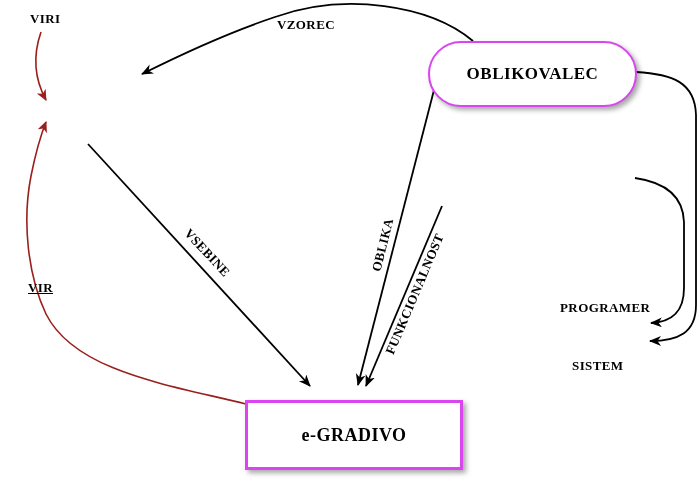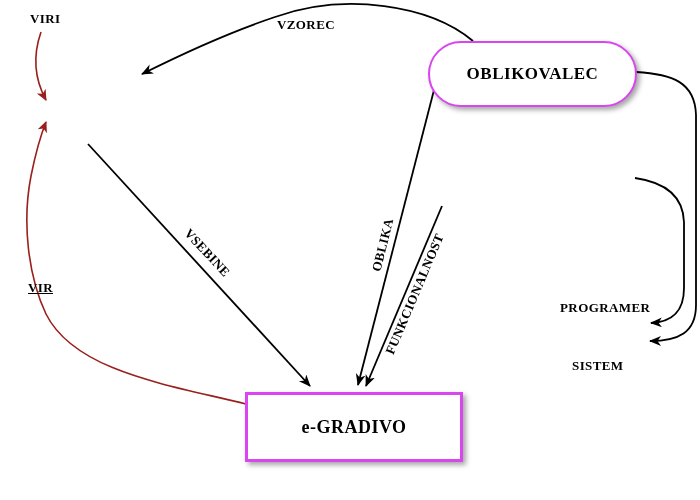--- a/index.html
+++ b/index.html
@@ -18,21 +18,21 @@
   .stadium{border-radius:34px;}
   .rect{border-radius:0;border-width:3px;font-size:18px;}
   .edge-label{
     position:absolute;font-weight:bold;font-size:13px;color:#000;
     letter-spacing:0.4px;white-space:nowrap;
   }
   .rot{transform-origin:center center;}
   #node-avtor{left:53px;top:79px;width:213px;height:67px;}
   #node-oblikovalec{left:428px;top:41px;width:205px;height:62px;}
   #node-programer{left:430px;top:145px;width:203px;height:64px;}
-  #node-egradivo{left:245px;top:392px;width:212px;height:64px;text-align:center;}
+  #node-egradivo{left:245px;top:400px;width:212px;height:64px;text-align:center;}
   #lbl-viri{left:30px;top:11px;}
   #lbl-vzorec{left:277px;top:17px;}
   #lbl-vir{left:28px;top:280px;text-decoration:underline;}
   #lbl-vsebine{left:207px;top:253px;transform:translate(-50%,-50%) rotate(47deg);}
   #lbl-oblika{left:383px;top:245px;transform:translate(-50%,-50%) rotate(-76deg);}
   #lbl-funkcionalnost{left:415px;top:294px;transform:translate(-50%,-50%) rotate(-67deg);}
   #lbl-sintaksa{left:560px;top:300px;}
   #lbl-sistem{left:572px;top:358px;}
 </style>
 </head>

